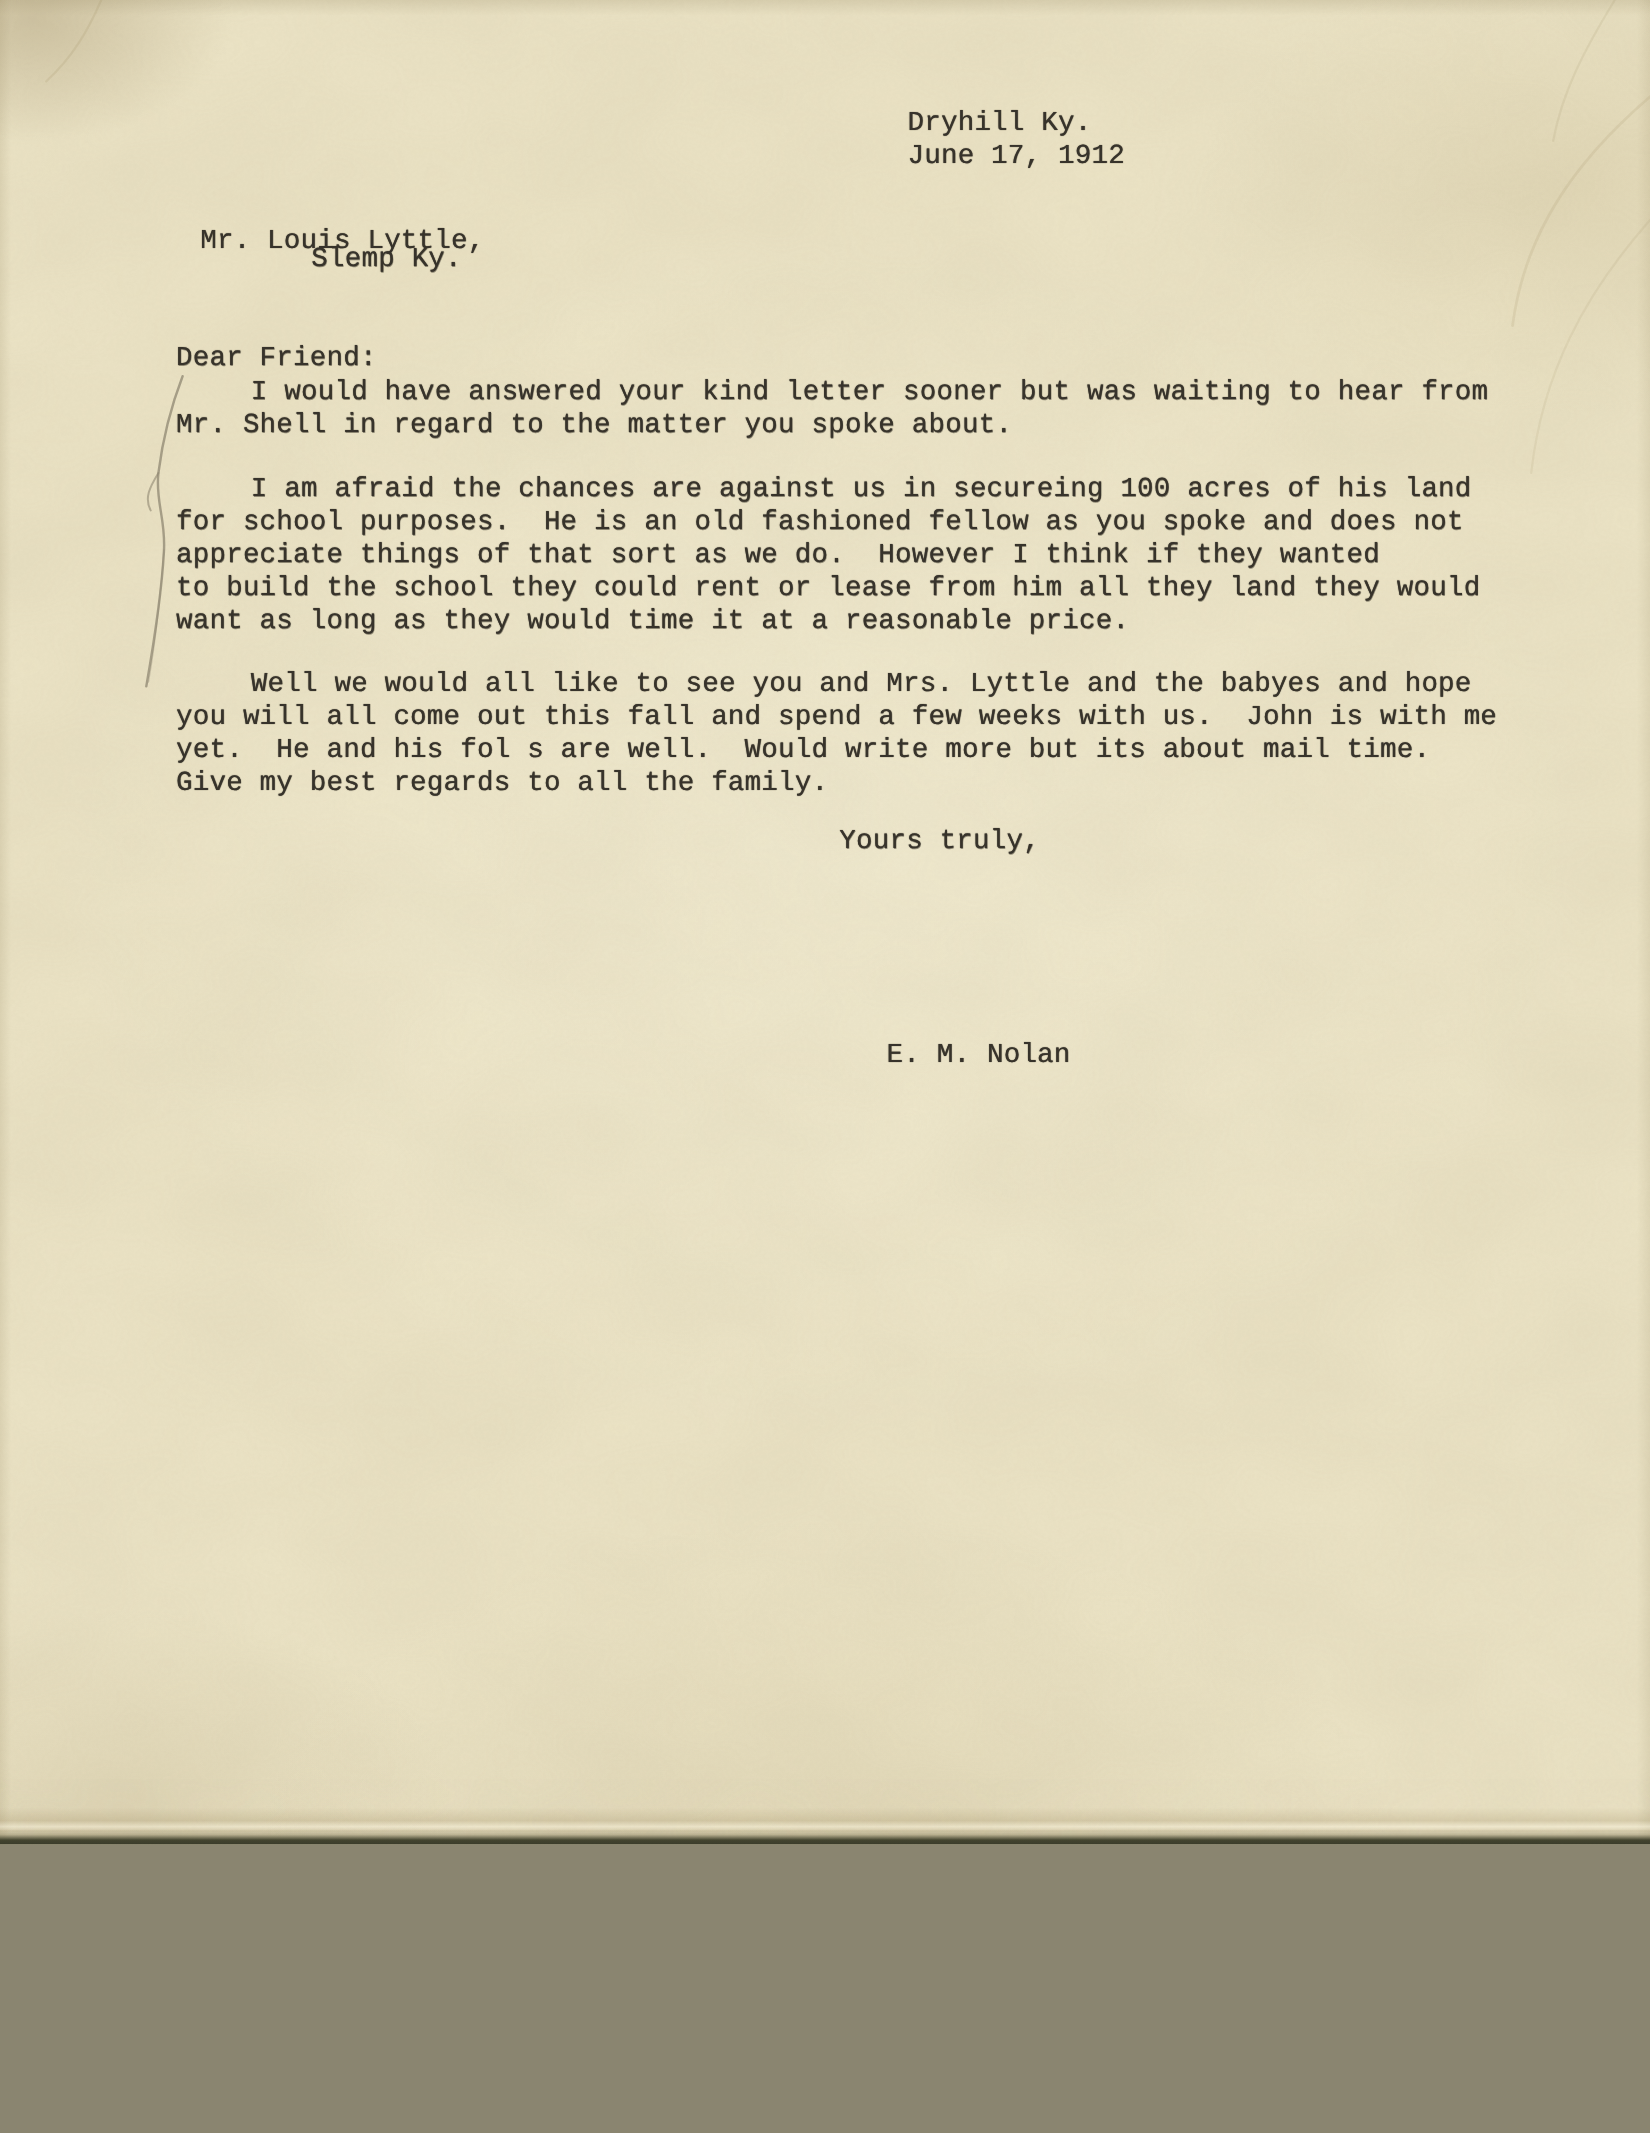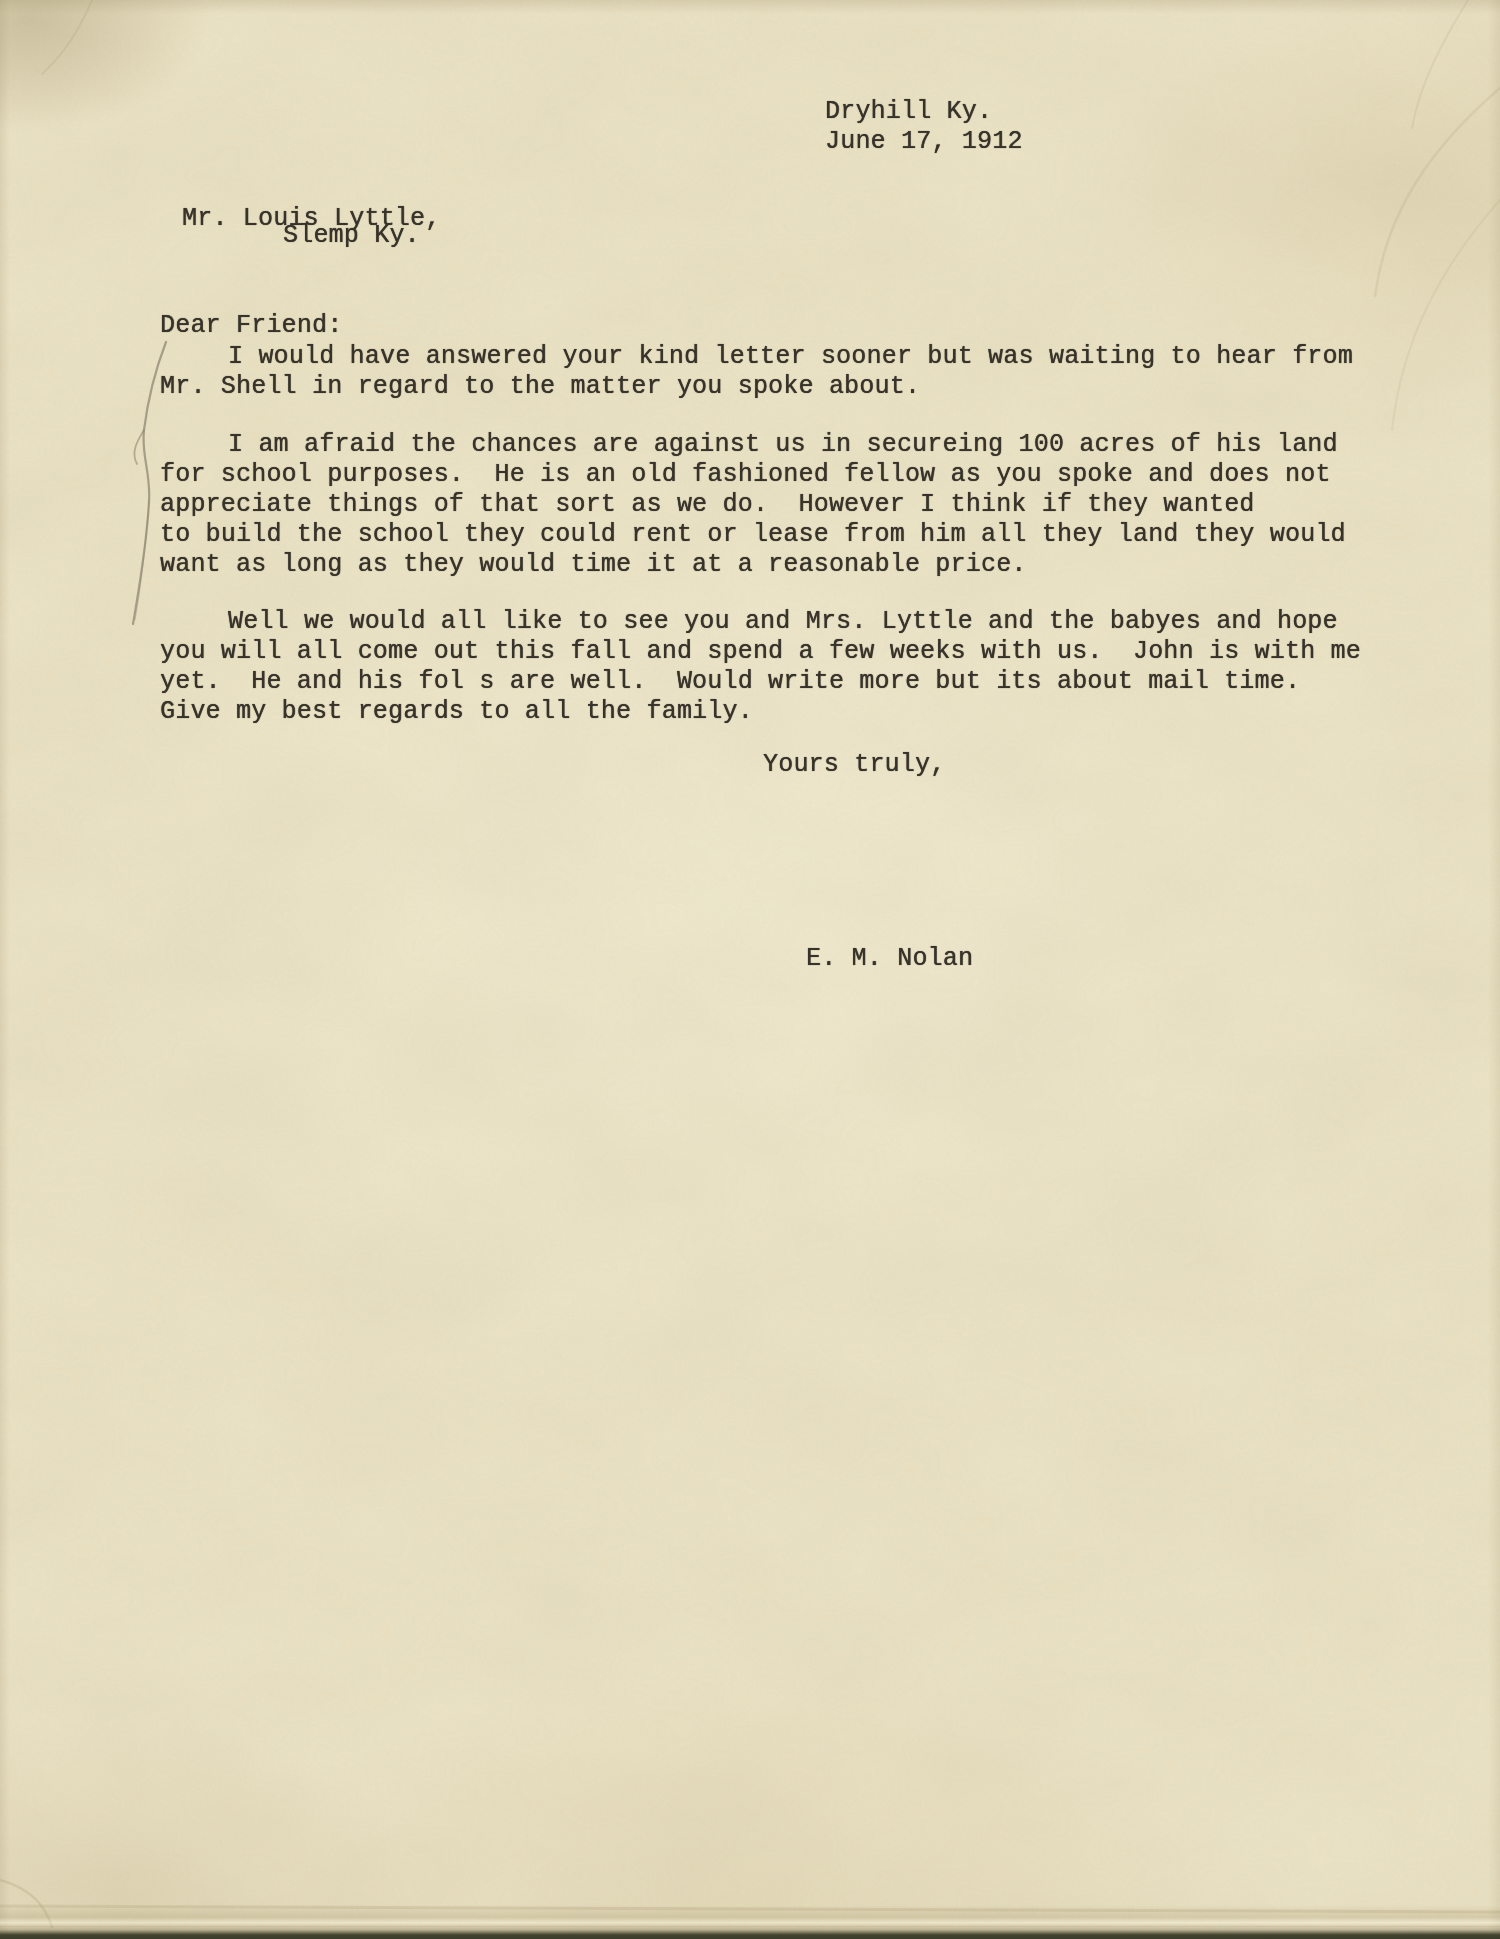--- a/index.html
+++ b/index.html
@@ -3,21 +3,21 @@
 <meta charset="utf-8">
 <style>
   html, body {
     margin: 0;
     padding: 0;
     background: #8a8570;
   }
   .page {
     position: relative;
     width: 1500px;
-    height: 1939px;
+    height: 1677px;
     overflow: hidden;
     background: var(--paper, #ece4c6);
     font-family: "Liberation Mono", "DejaVu Sans Mono", monospace;
     color: var(--ink, #37332b);
   }
   
   .page::before {
     content: "";
     position: absolute;
     inset: 0;

